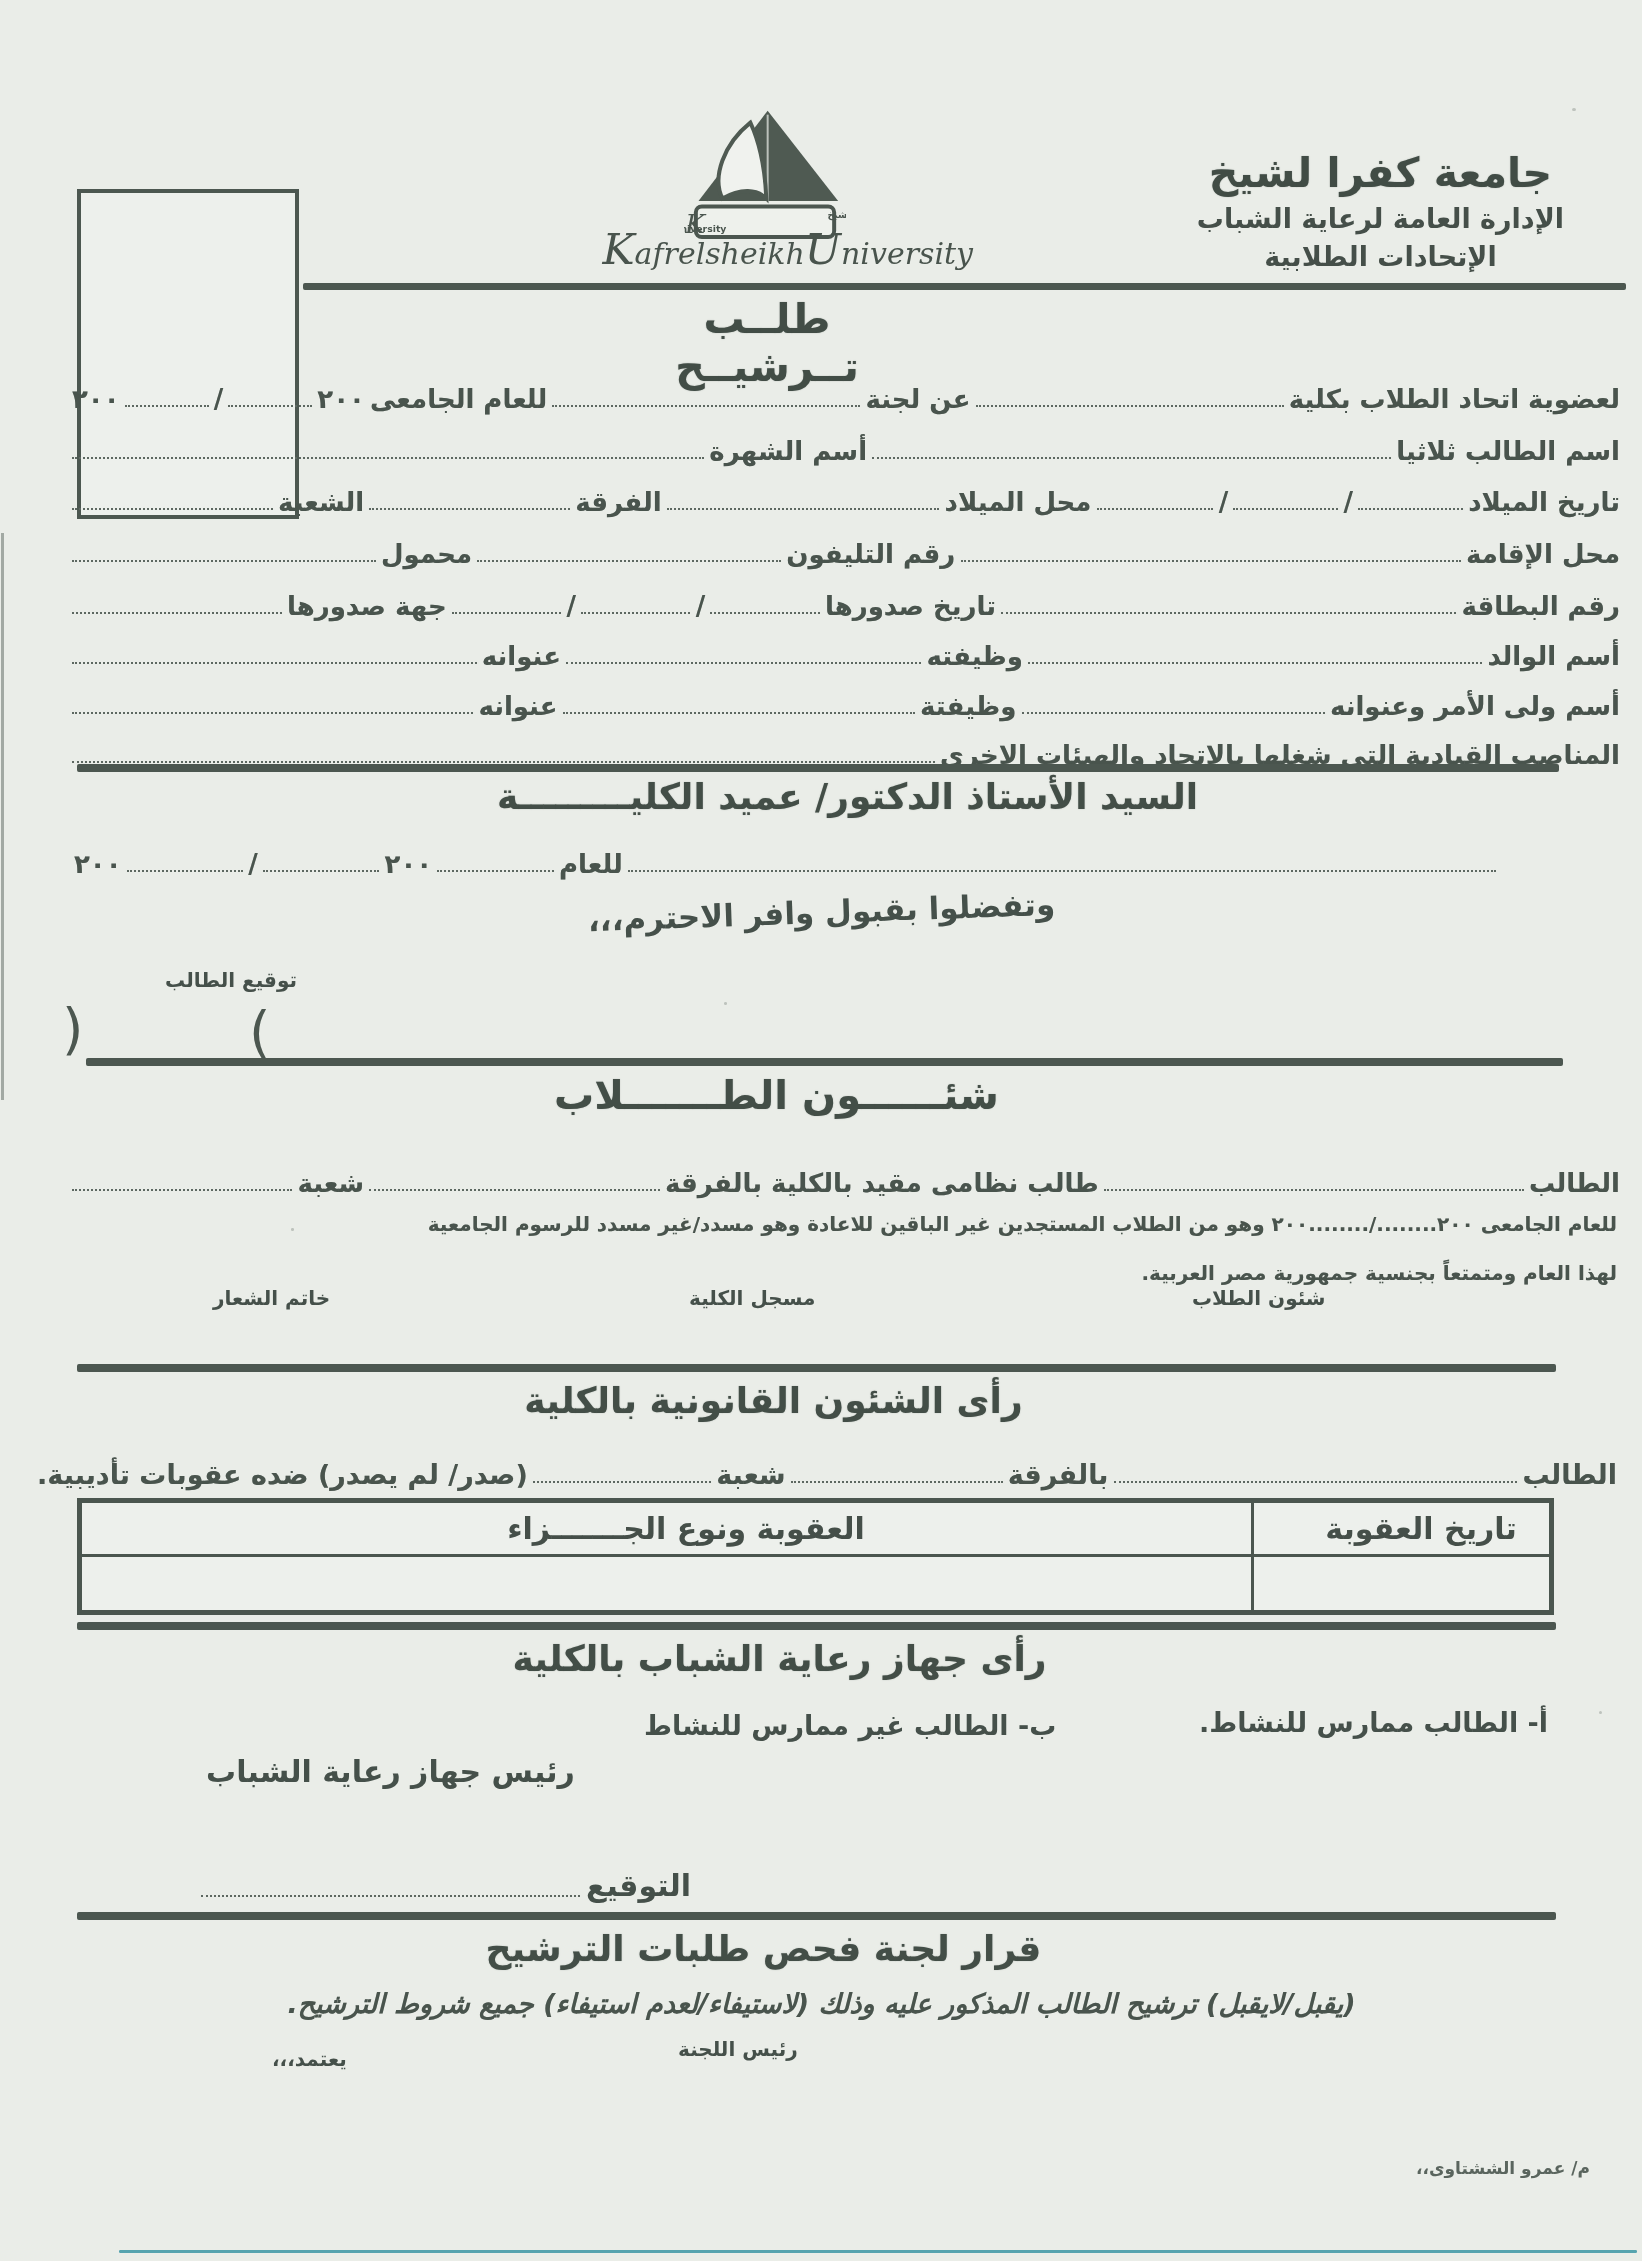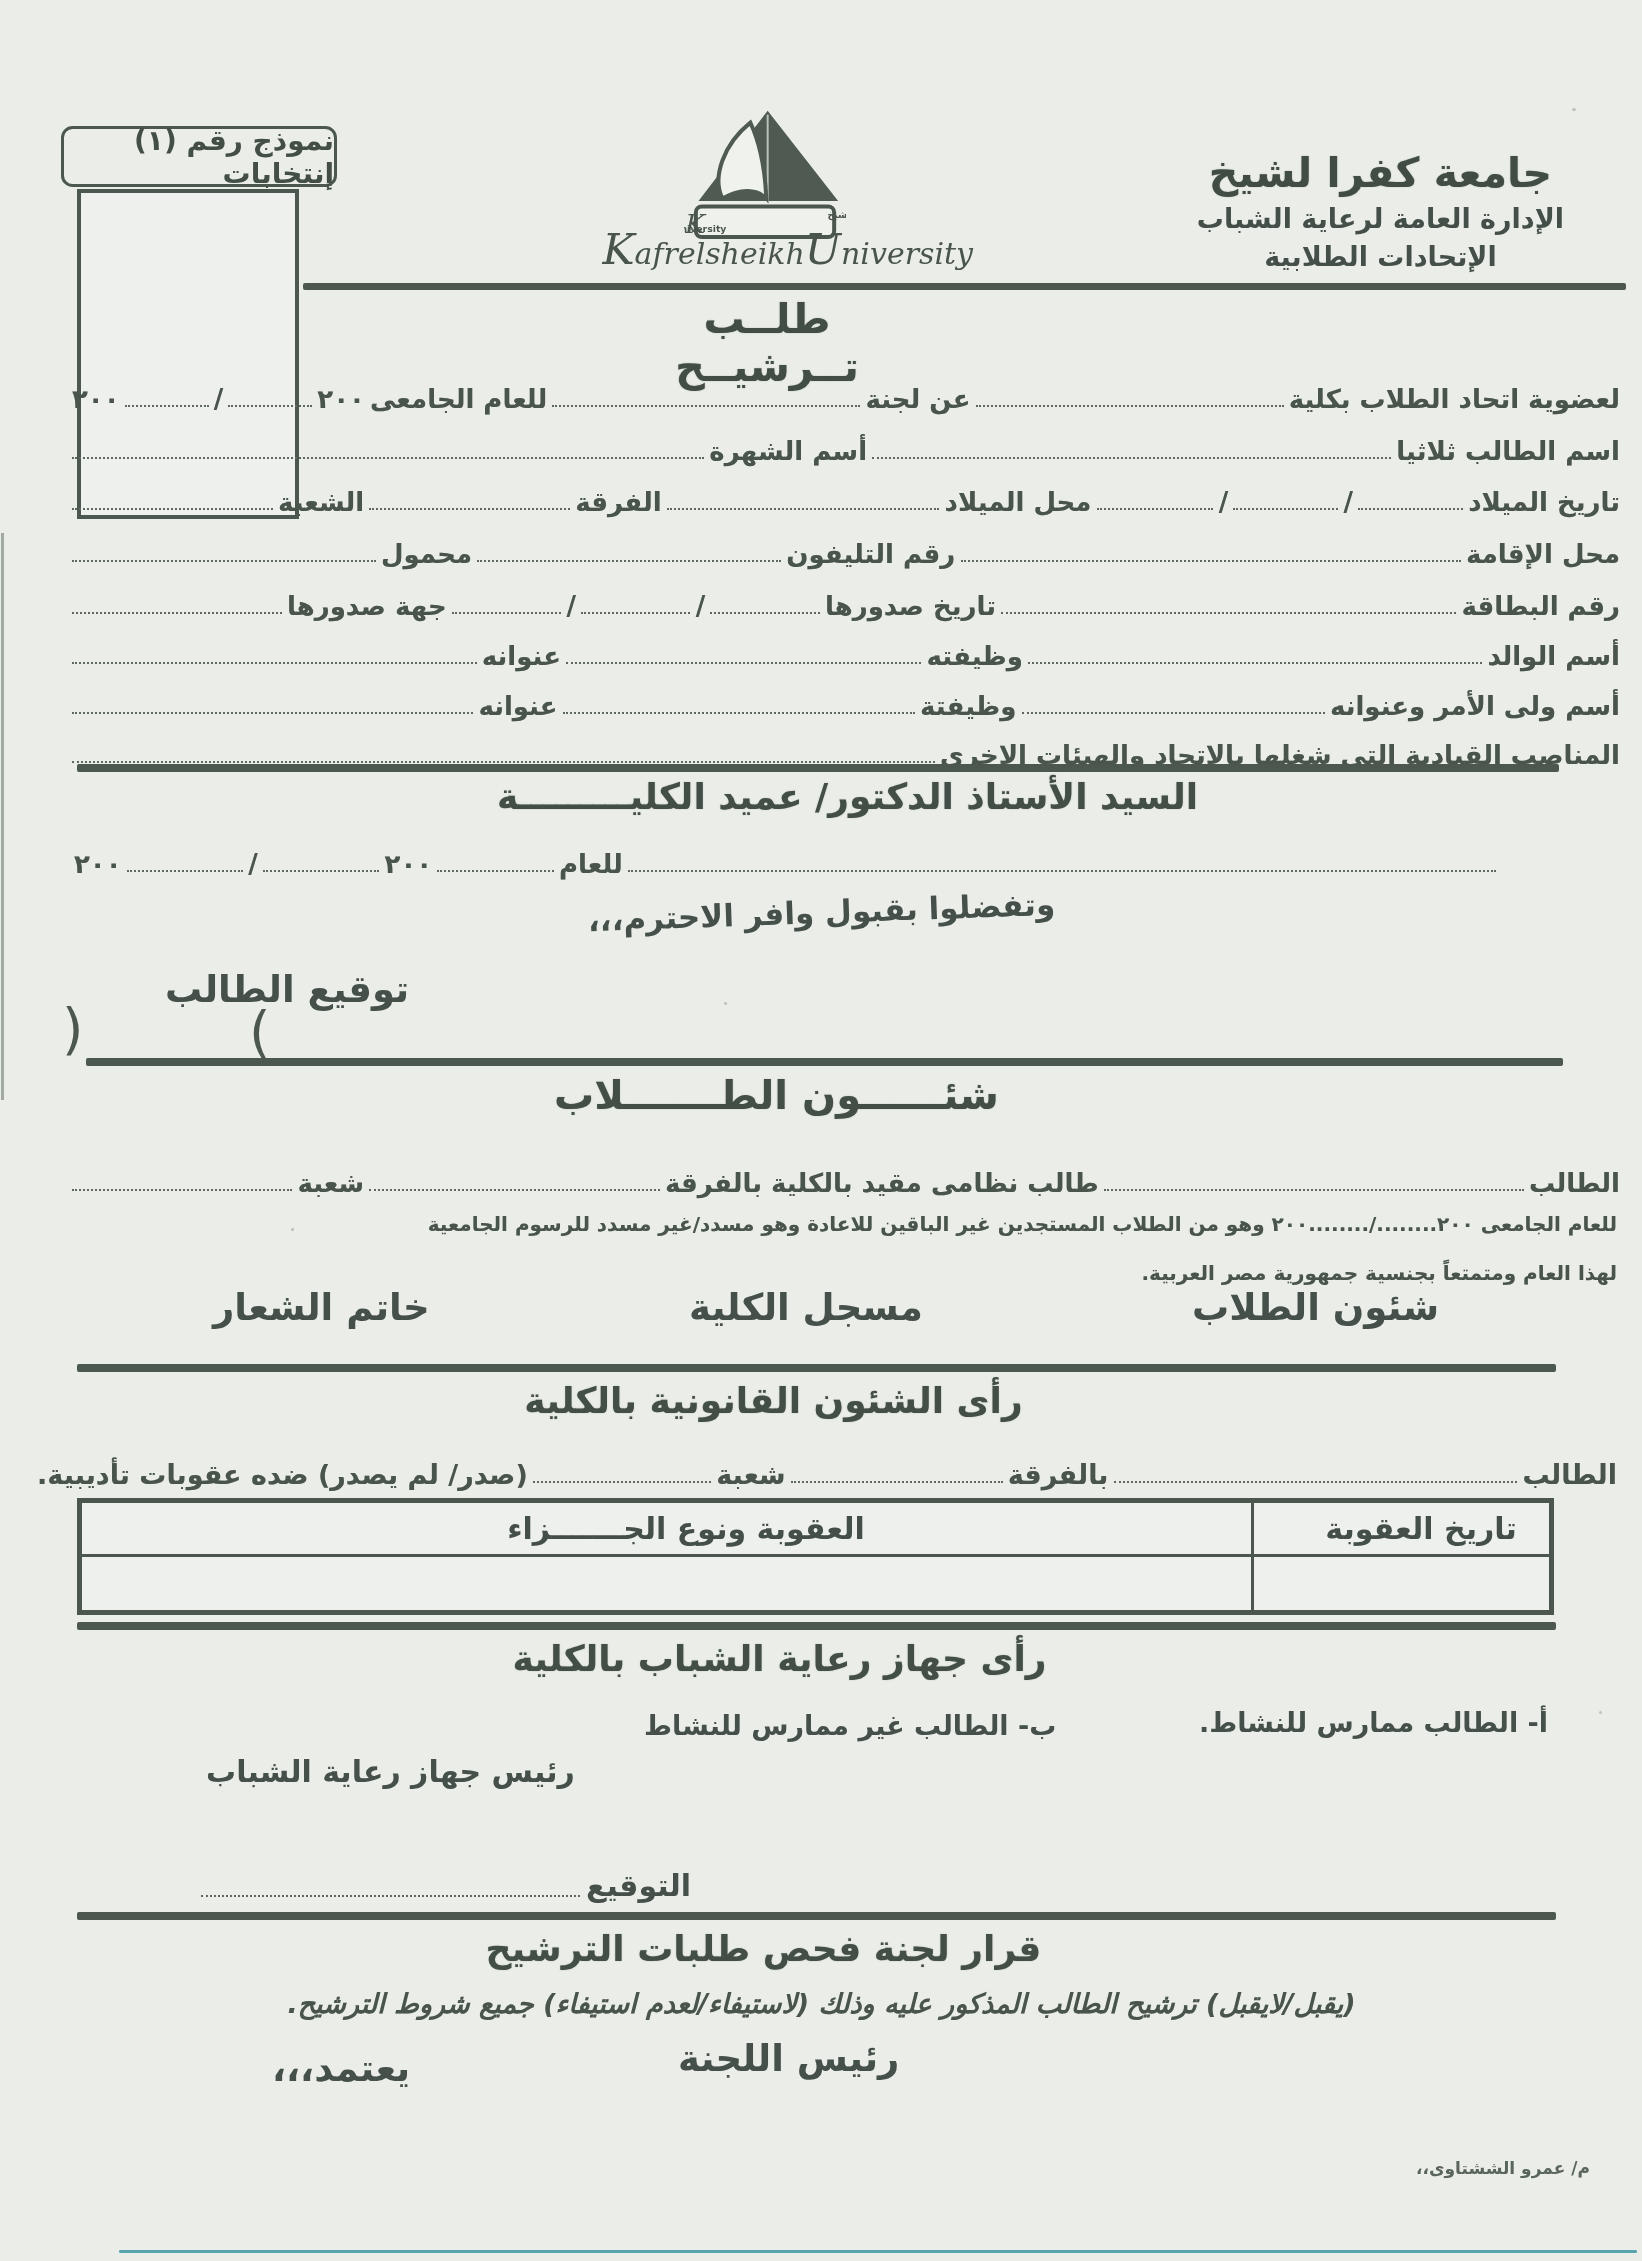--- a/index.html
+++ b/index.html
@@ -58,21 +58,21 @@
   .para{
     position:absolute;left:72px;right:26px;
     font-size:20px;font-weight:bold;color:#49544d;
     text-align:right;white-space:nowrap;text-shadow:0 0 0.6px rgba(73,84,77,.3);
   }
   .center-note{
     position:absolute;left:0;right:0;text-align:center;
     font-size:31px;font-weight:bold;color:#45504a;
     transform:rotate(-2deg);
   }
-  .sig-label{position:absolute;font-size:37px;font-weight:bold;color:#45504a;}
+  .sig-label{position:absolute;font-size:20px;font-weight:bold;color:#45504a;}
   .paren{position:absolute;font-size:55px;font-weight:normal;color:#4c5750;}
   
   .ptable{
     position:absolute;left:77px;top:1498px;width:1477px;height:117px;
     border:5.2px solid #4b564f;display:grid;
     grid-template-columns:298px 1fr;grid-template-rows:54px 1fr;
     direction:rtl;background:#edf0ec;
   }
   .ptable .cell{display:flex;align-items:center;justify-content:center;
     font-size:30px;font-weight:bold;color:#454f49;padding-left:39px;}
@@ -95,23 +95,20 @@
     background:#3d96a4;opacity:.85;border-radius:1.3px;}
   .edge-artifact{position:absolute;left:1.3px;top:533px;width:3.2px;height:567px;
     background:#4c5750;opacity:.45;}
   .speck{position:absolute;background:#4c5750;border-radius:50%;opacity:.28;}
 </style>
 </head>
 <body>
 
 <div class="page">
 
-  <div class="badge-box">
-    <span>نموذج رقم (١) إنتخابات</span>
-  </div>
 
   <div class="photo-box"></div>
 
   <div class="hdr">
     <div class="uni">جامعة كفرا لشيخ</div>
     <div class="sub">الإدارة العامة لرعاية الشباب</div>
     <div class="sub">الإتحادات الطلابية</div>
   </div>
 
   <div class="logo">

